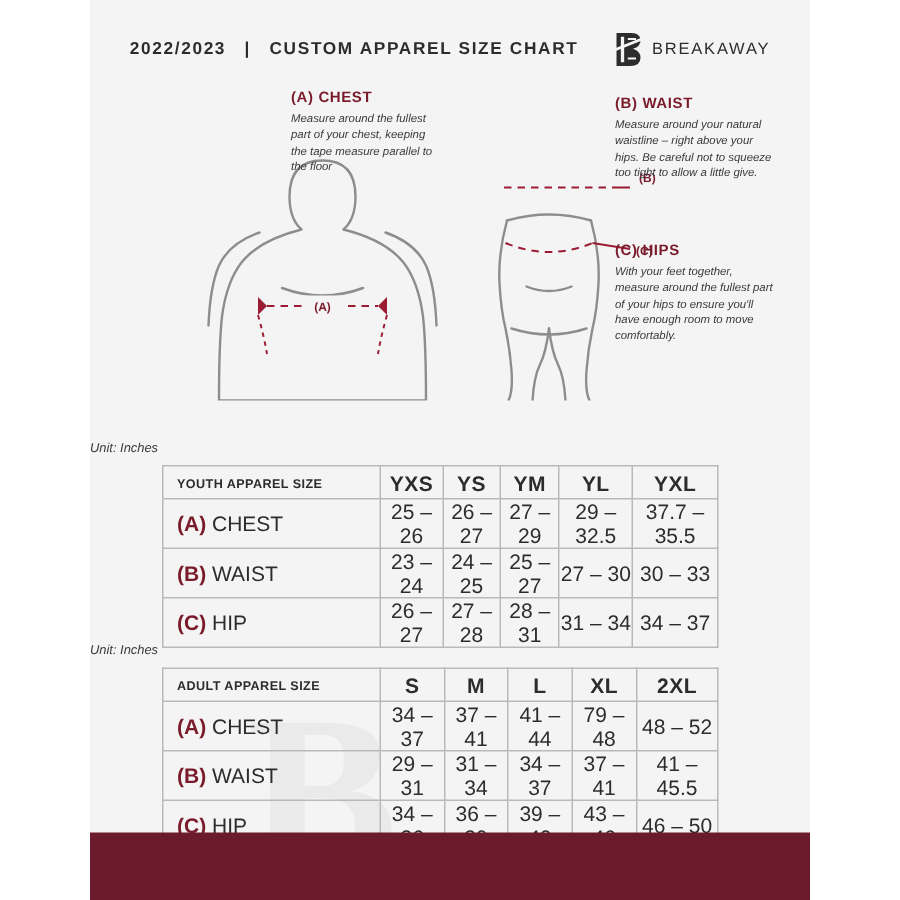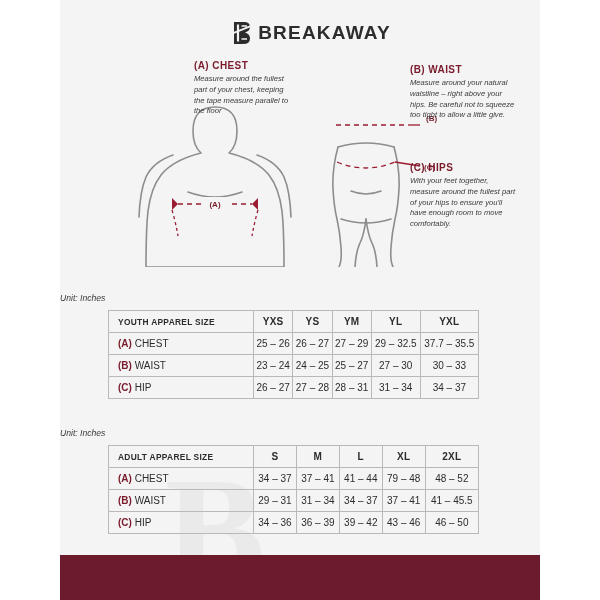--- a/index.html
+++ b/index.html
@@ -78,22 +78,22 @@
     display: flex;
     align-items: center;
     margin-left: 22px;
   }
   .brand-logo {
     width: 20px;
     height: 24px;
     margin-right: 7px;
   }
   .brand-name {
-    font-size: 19px;
-    font-weight: bold;
+    font-size: 11px;
+    font-weight: normal;
     letter-spacing: 1.2px;
     color: #2c2c2c;
   }
 
   
   .diagram {
     position: absolute;
     left: 0;
     top: 52px;
     width: 480px;
@@ -145,21 +145,21 @@
   table.size {
     position: absolute;
     left: 48px;
     width: 371px;
     border-collapse: collapse;
     background: transparent;
   }
   table.size th, table.size td {
     border: 1px solid #b9b9b9;
     height: 21px;
-    font-size: 10px;
+    font-size: 14px;
     color: #2c2c2c;
     text-align: center;
     padding: 0;
   }
   table.size th:first-child, table.size td:first-child {
     text-align: left;
     padding-left: 9px;
     width: 135px;
   }
   table.size th {
@@ -172,20 +172,25 @@
 </style>
 </head>
 <body>
 
 <div class="page">
   <div class="sheet">
 
     <div class="watermark">B</div>
 
     <div class="header">
+      <div class="header-text">
+        <span>2022/2023</span>
+        <span class="header-sep">|</span>
+        <span>CUSTOM APPAREL SIZE CHART</span>
+      </div>
       <div class="brand">
         <span class="brand-logo">
           <svg width="20" height="24" viewBox="0 0 20 24">
             <path d="M3 1 L13 1 Q19 1 19 6 Q19 10 14 11.5 Q19 13 19 17.5 Q19 23 12 23 L3 23 Z" fill="#2c2c2c"></path>
             <path d="M7 3.5 L7 20.5" stroke="#f4f4f4" stroke-width="2.2" fill="none"></path>
             <path d="M10.5 5 L16 5 M10.5 18 L16 18" stroke="#f4f4f4" stroke-width="1.4" fill="none"></path>
             <path d="M0 12 L20 4 L20 6 L0 14 Z" fill="#f4f4f4"></path>
           </svg>
         </span>
         <span class="brand-name">BREAKAWAY</span>

